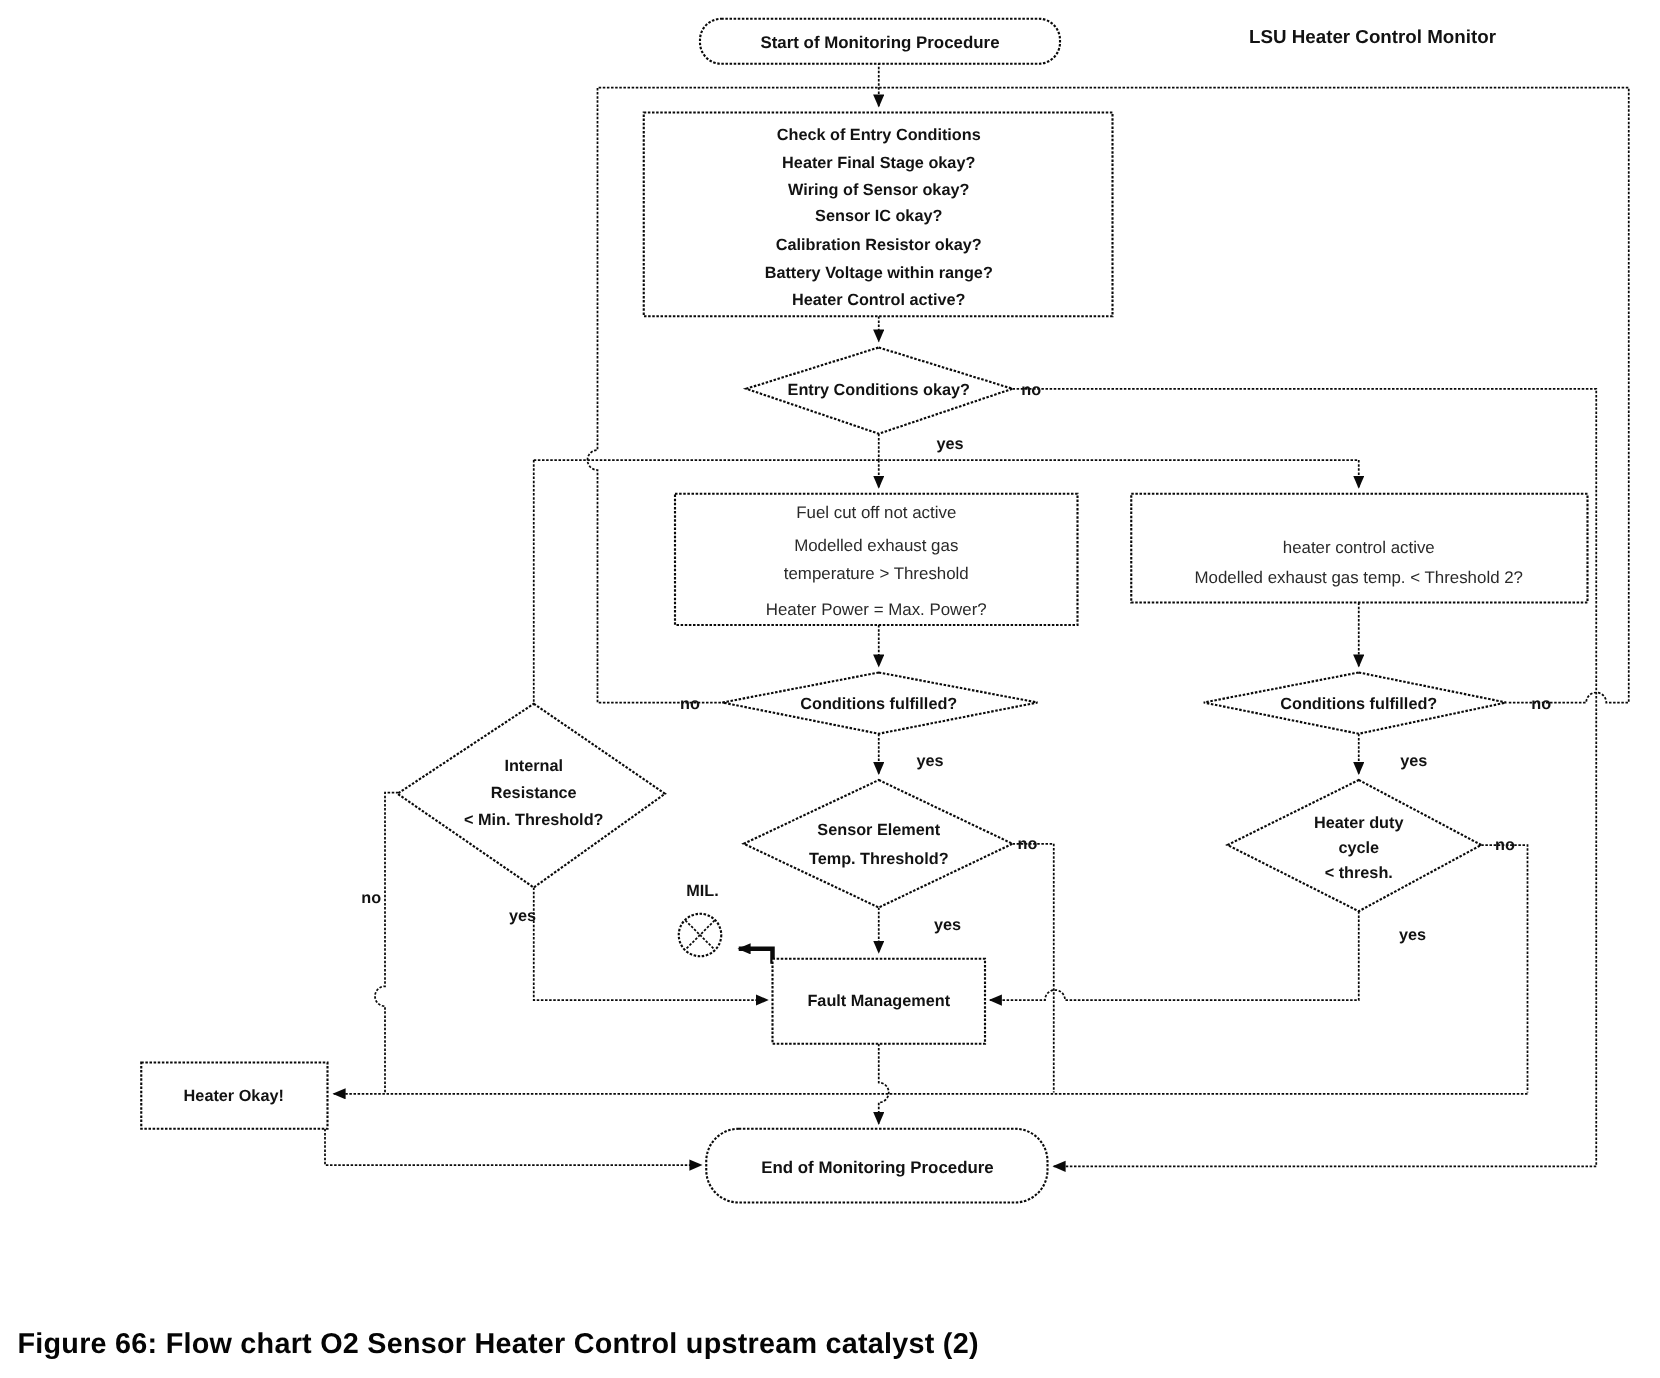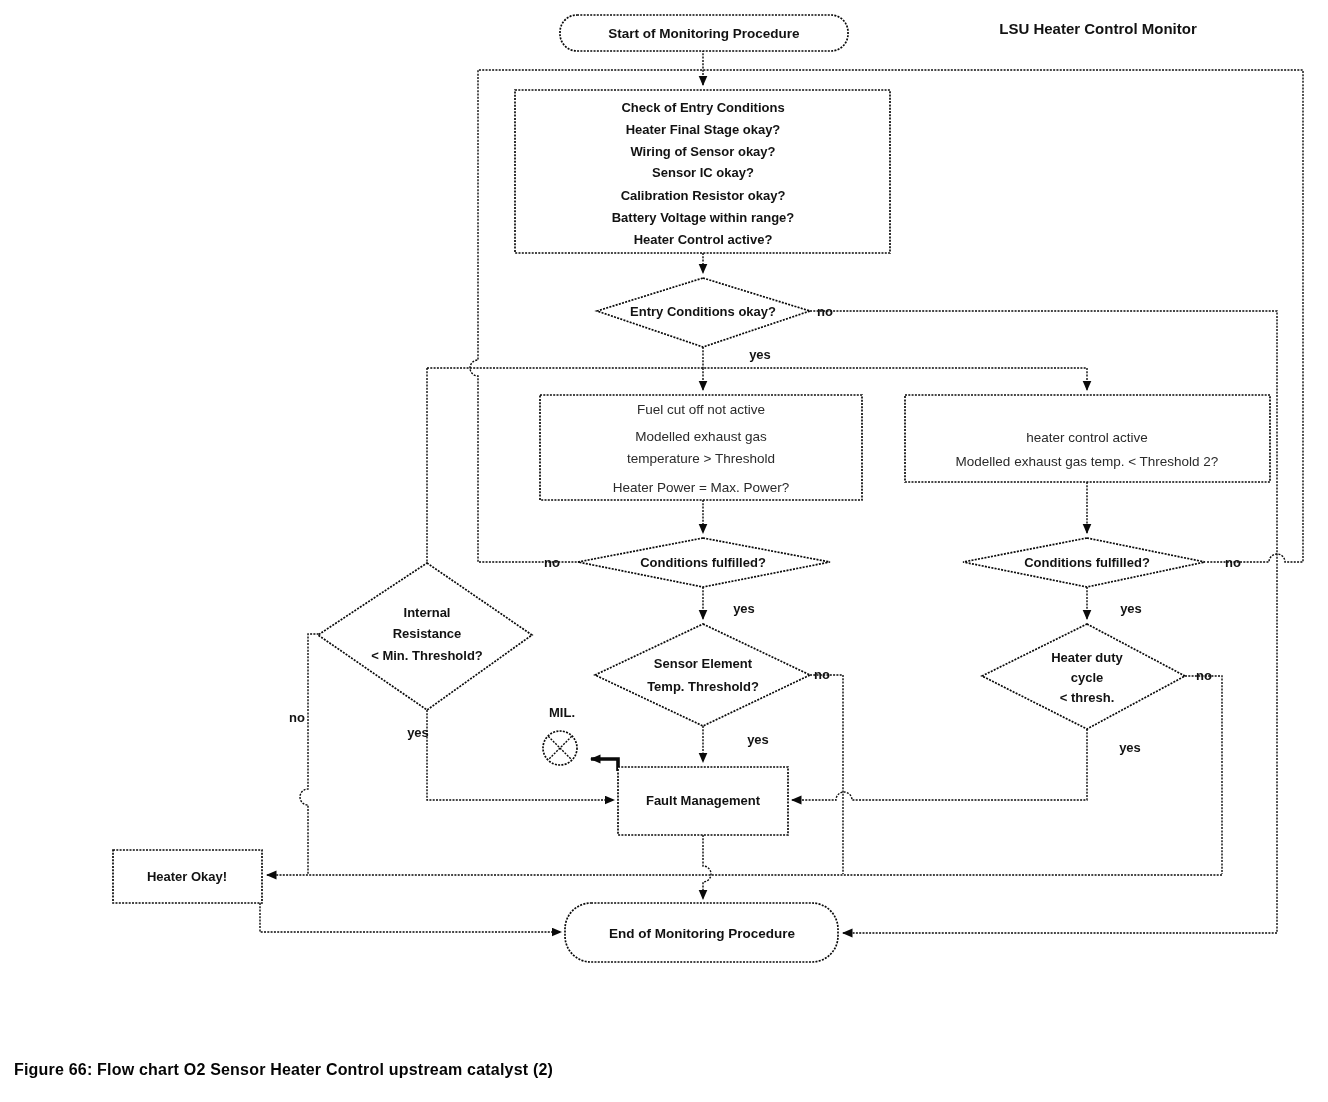--- a/index.html
+++ b/index.html
@@ -4,21 +4,21 @@
 <style>
   html,body{margin:0;padding:0;background:#ffffff;}
   body{width:1328px;height:1102px;position:relative;font-family:"Liberation Sans",sans-serif;}
   #stage{position:absolute;left:0;top:0;}
   svg text{fill:#121212;}
   .nodetext{font-size:13px;font-weight:bold;text-anchor:middle;}
   .lighttext{font-size:13.5px;font-weight:normal;fill:#2a2a2a;text-anchor:middle;}
   .edgelabel{font-size:13px;font-weight:bold;text-anchor:middle;}
   .heading{font-size:15px;font-weight:bold;text-anchor:middle;}
   .termtext{font-size:13.5px;font-weight:bold;text-anchor:middle;}
-  .caption{position:absolute;left:14px;top:1061px;font-size:16px;font-weight:bold;color:#050505;letter-spacing:0.2px;}
+  .caption{position:absolute;left:14px;top:1061px;font-size:23px;font-weight:bold;color:#050505;letter-spacing:0.2px;}
   .flow{fill:none;stroke:#0a0a0a;stroke-width:1.4;stroke-dasharray:2 1.3;}
   .thick{fill:none;stroke:#0a0a0a;stroke-width:3.6;}
   .node{fill:#ffffff;stroke:#0a0a0a;stroke-width:1.7;stroke-dasharray:2 1.3;}
 </style>
 </head>
 <body>
 
 <svg id="stage" width="1328" height="1102" viewBox="0 0 1328 1102">
   <defs>
     <marker id="ah" markerWidth="12" markerHeight="10" refX="9.5" refY="4.5" orient="auto" markerUnits="userSpaceOnUse">

